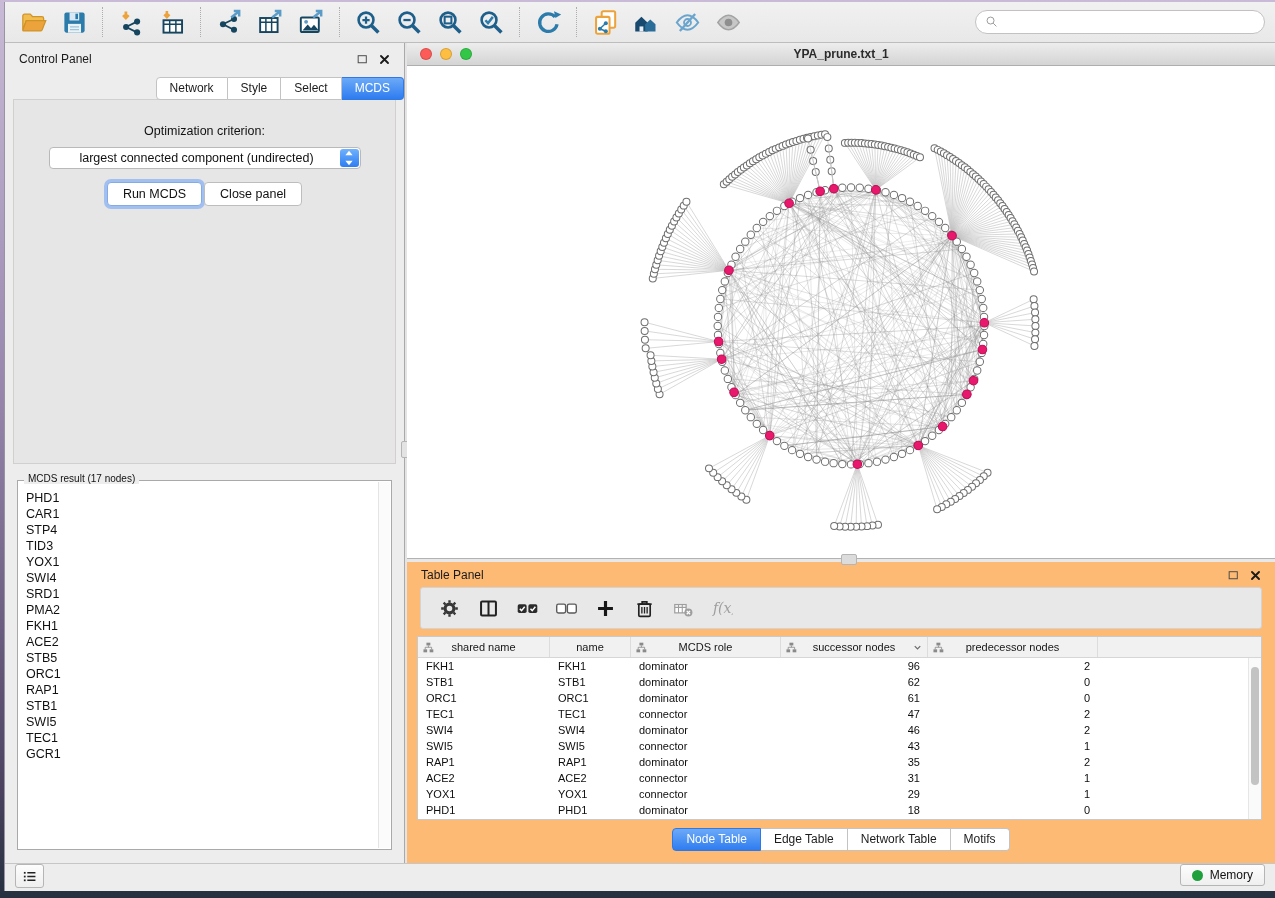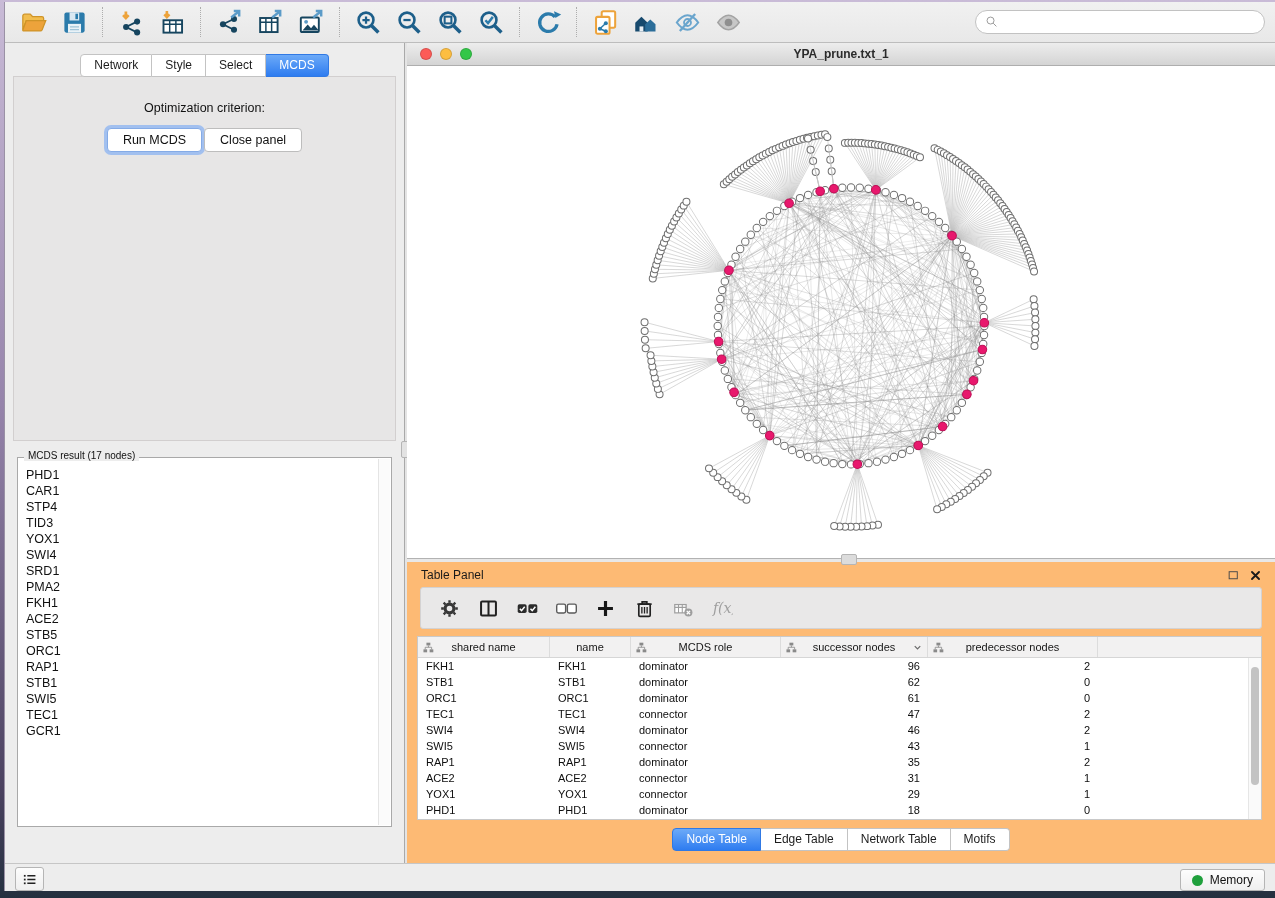--- a/index.html
+++ b/index.html
@@ -18,21 +18,21 @@
     border-radius:12px;background:#fff;display:flex;align-items:center;padding:0 9px;box-sizing:border-box}
   .searchbox svg{width:14px;height:14px;flex:0 0 auto}
   .searchbox input{border:none;outline:none;flex:1;min-width:0;font:12px "Liberation Sans",sans-serif;background:transparent;margin-left:5px;color:#333}
   
   .main{flex:1;display:flex;min-height:0}
   .cpanel{width:399px;flex:0 0 auto;background:#ededed;position:relative;box-sizing:border-box}
   .panel-head{display:flex;align-items:center;padding:9px 13px 0 14px}
   .panel-title{font-size:12px;color:#1a1a1a;flex:1}
   .wbtn{width:14px;height:14px;margin-left:8px;display:flex;align-items:center;justify-content:center}
   .wbtn svg{width:13px;height:13px}
-  .seg-tabs{display:flex;justify-content:center;margin-top:11px;position:relative;z-index:2}
+  .seg-tabs{display:flex;justify-content:flex-end;margin-top:11px;position:relative;z-index:2}
   .seg{height:21px;line-height:21px;padding:0 13px;font-size:12px;background:#fff;
     border:1px solid #c3c3c3;border-left:none;color:#1c1c1c;white-space:nowrap}
   .seg:first-child{border-left:1px solid #c3c3c3;border-radius:4px 0 0 4px}
   .seg:last-child{border-radius:0 4px 4px 0}
   .seg.active{background:linear-gradient(#6caaf8,#2e7cf0);color:#fff;border-color:#3079e4}
   .options{margin:-1px 8px 0;height:365px;background:#e7e6e6;border:1px solid #d2cfcf;box-sizing:border-box}
   .opt-label{text-align:center;font-size:12.5px;color:#111;margin-top:24px}
   .selectbox{margin:9px auto 0;width:312px;height:22px;background:#fff;border:1px solid #b9b9b9;
     border-radius:4px;display:flex;align-items:center;position:relative;box-sizing:border-box}
   .select-val{flex:1;text-align:center;font-size:12.5px;color:#111;padding-right:16px;white-space:nowrap}
@@ -75,21 +75,21 @@
   .th .tree{position:absolute;left:5px;width:11px;height:11px}
   .th .chev{position:absolute;right:4px;width:11px;height:11px}
   .trow{display:flex;height:16px;align-items:center}
   .td{box-sizing:border-box;padding:0 8px;font-size:11px;color:#0e0e0e;white-space:nowrap;overflow:hidden;flex:0 0 auto}
   .td.num{text-align:right}
   .tscroll{position:absolute;top:21px;right:0;bottom:0;width:12px;background:#fafafa;border-left:1px solid #e6e6e6}
   .tthumb{position:absolute;top:9px;left:2px;width:8px;height:118px;background:#c3c3c3;border-radius:4px}
   .t-tabs{display:flex;justify-content:center;margin-top:8px}
   
   .statusbar{height:27px;flex:0 0 auto;border-top:1px solid #c6c6c6;background:#ededed;
-    display:flex;align-items:flex-end;padding:0 10px}
+    display:flex;align-items:flex-start;padding:0 10px}
   .sbtn{width:27px;height:22px;border:1px solid #b5b5b5;border-radius:3px;
     background:linear-gradient(#fdfdfd,#efefef);display:flex;align-items:center;justify-content:center}
   .sbtn svg{width:15px;height:15px}
   .mem{margin-left:auto;height:22px;border:1px solid #b5b5b5;border-radius:3px;
     background:linear-gradient(#fdfdfd,#efefef);display:flex;align-items:center;padding:0 11px;font-size:12px;color:#111;gap:7px;box-sizing:border-box}
   .dot{width:11px;height:11px;border-radius:50%;background:#1fa03c}
 </style>
 </head>
 <body>
 
@@ -229,28 +229,50 @@
           <svg viewBox="0 0 24 24">
             <path d="M2.5 12C6 7.2 9.8 5.6 12 5.6s6 1.6 9.5 6.4C18 16.8 14.2 18.4 12 18.4S6 16.8 2.5 12z" fill="#c7c7c7" stroke="#a3a3a3" stroke-width="1.3"></path>
             <circle cx="12" cy="12" r="3.4" fill="#8f8f8f"></circle>
           </svg>
         </span>
       </div>
 
     <div class="main">
 
       <div class="cpanel">
+        <div class="panel-head">
+          <span class="panel-title">Control Panel</span>
+          <span class="wbtn">
+              <svg viewBox="0 0 24 24">
+                <rect x="4" y="5" width="15" height="13" fill="none" stroke="#4a4a4a" stroke-width="1.8"></rect>
+              </svg>
+            </span>
+          <span class="wbtn">
+              <svg viewBox="0 0 24 24">
+                <path d="M5.5 5.5l13 13M18.5 5.5l-13 13" stroke="#1a1a1a" stroke-width="3.4" stroke-linecap="round"></path>
+              </svg>
+            </span>
+        </div>
         <div class="seg-tabs" id="cp-tabs">
             <span class="seg">Network</span>
             <span class="seg">Style</span>
             <span class="seg">Select</span>
             <span class="seg active">MCDS</span>
           </div>
         <div class="options">
           <div class="opt-label">Optimization criterion:</div>
+          <div class="selectbox">
+            <span class="select-val">largest connected component (undirected)</span>
+            <span class="stepper">
+                <svg viewBox="0 0 12 20">
+                  <path d="M6 2l4 5H2z" fill="#fff"></path>
+                  <path d="M6 18l-4-5h8z" fill="#fff"></path>
+                </svg>
+              </span>
+          </div>
           <div class="btn-row">
             <span class="pbtn focus">Run MCDS</span>
             <span class="pbtn">Close panel</span>
           </div>
         </div>
         <div class="result-box">
           <span class="result-legend">MCDS result (17 nodes)</span>
           <div class="result-list" id="mcds-list">
               <div>PHD1</div>
               <div>CAR1</div>

